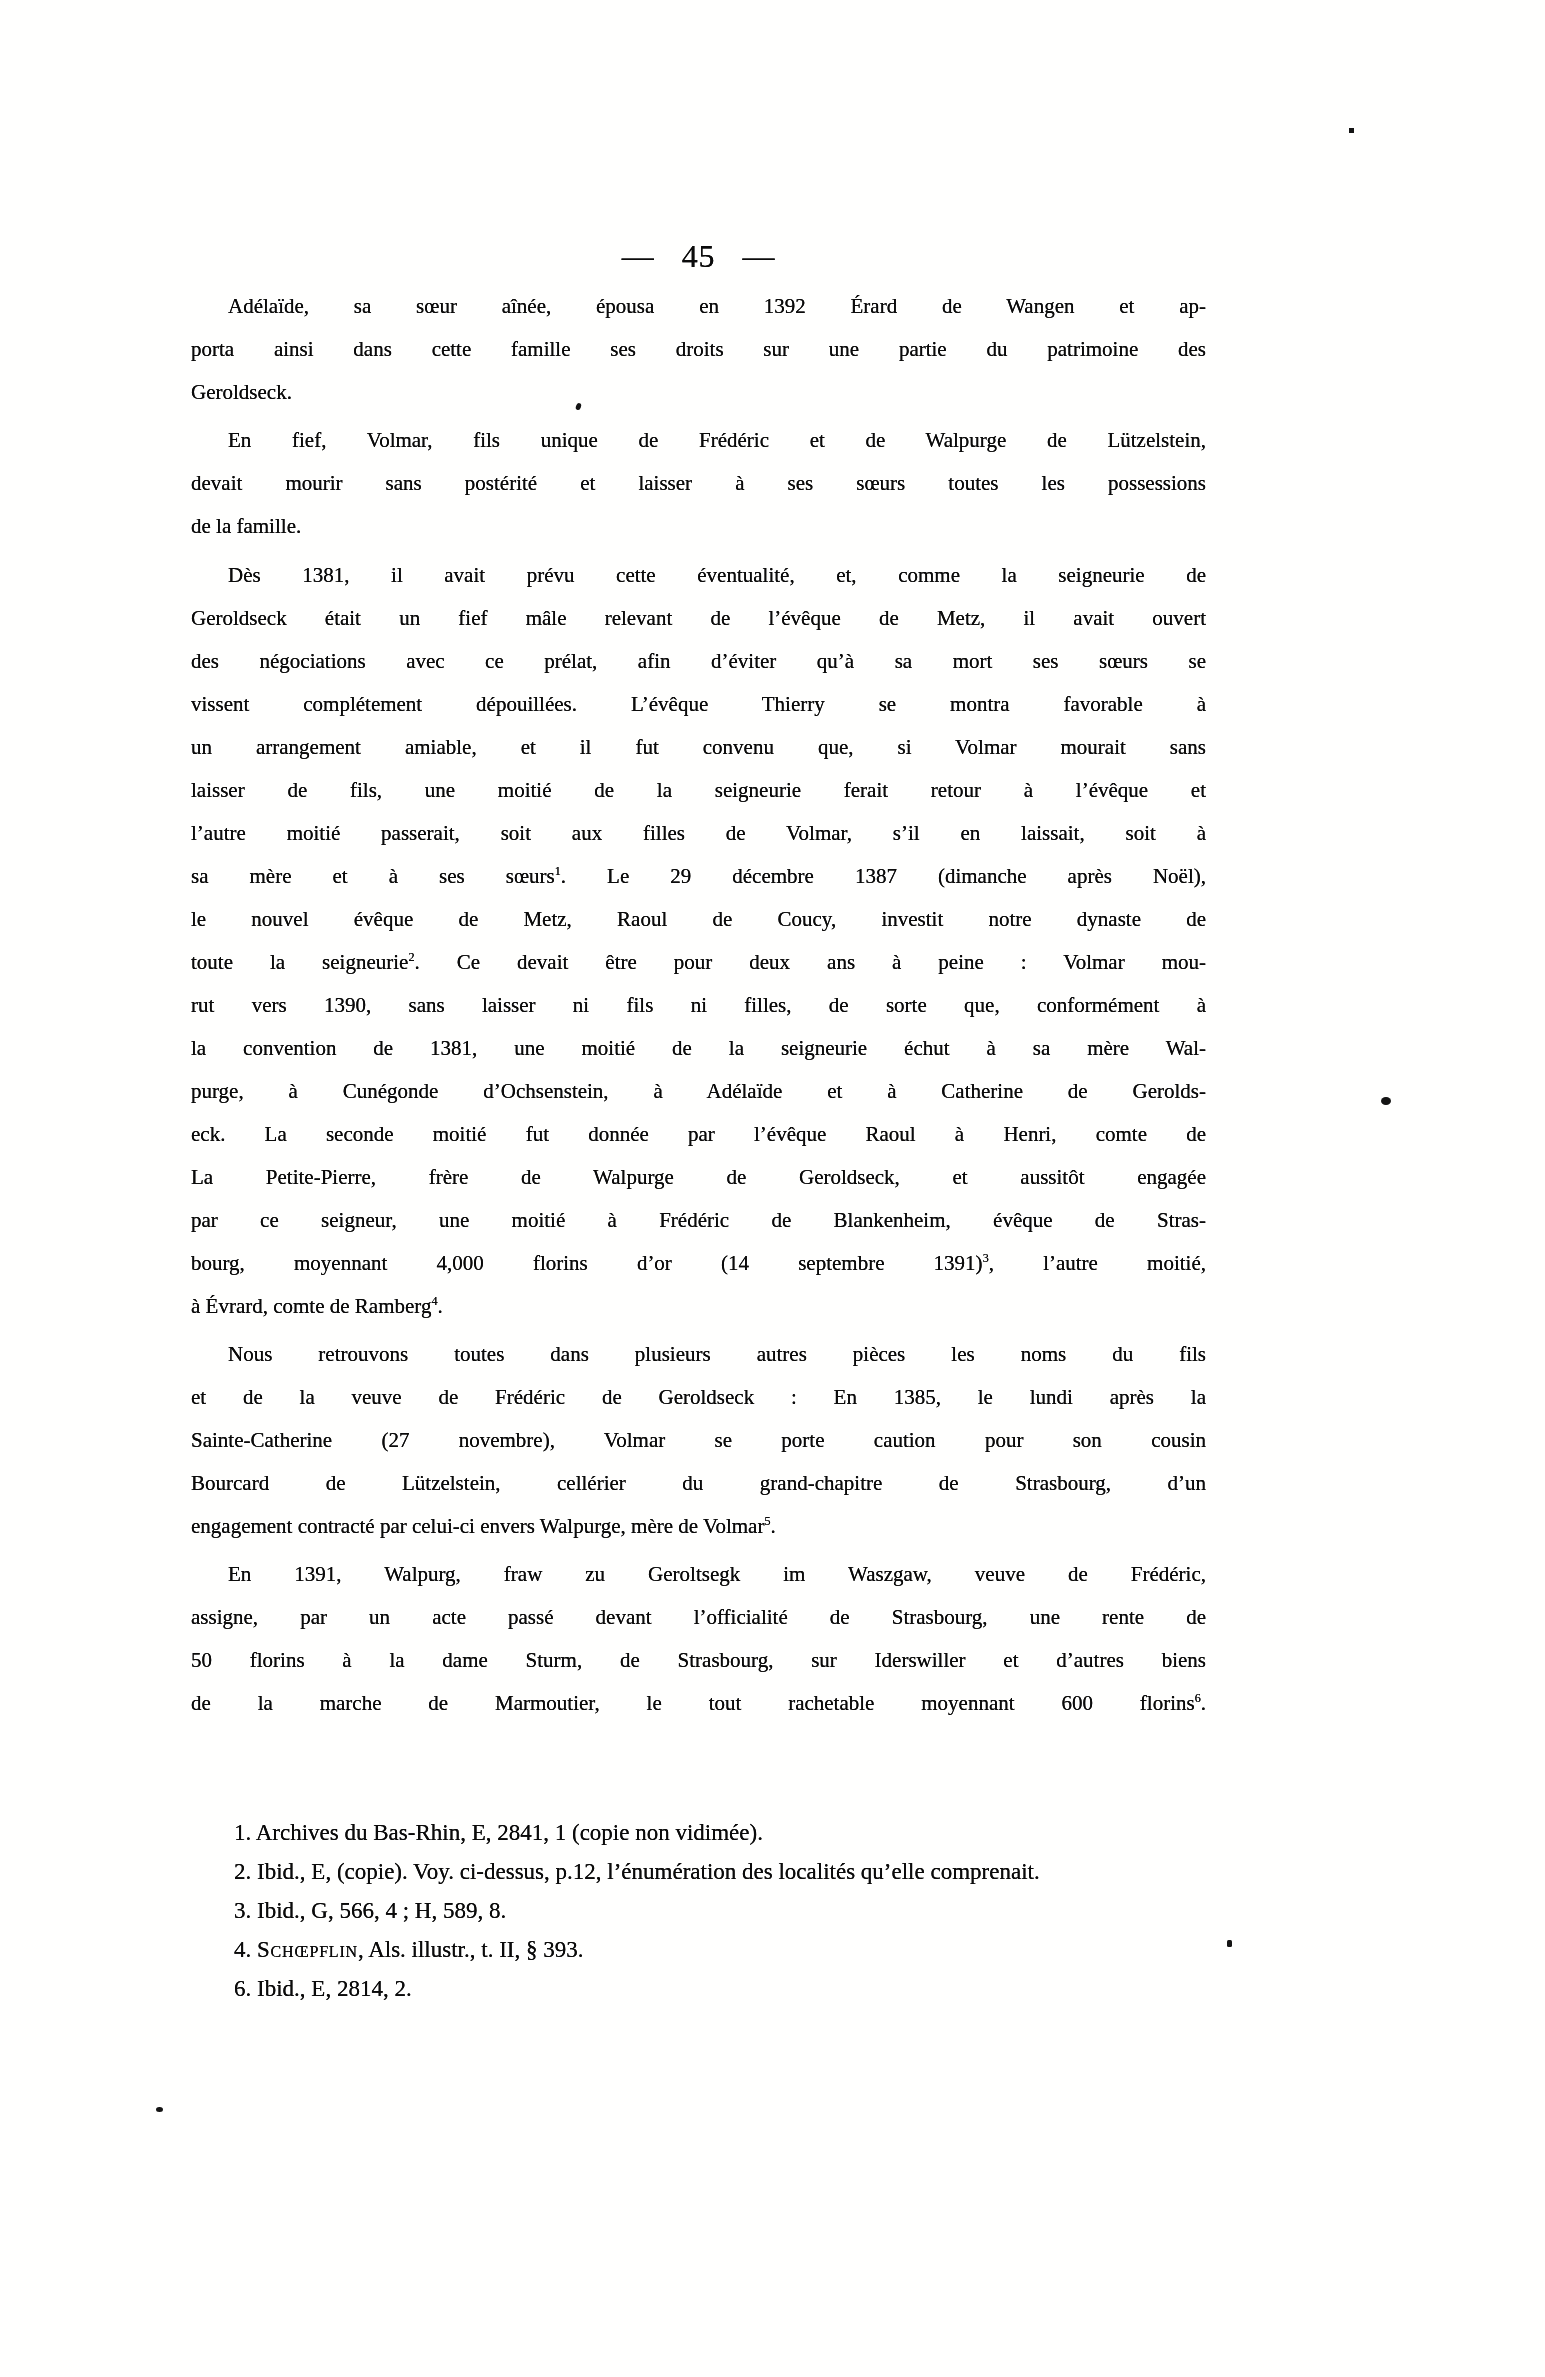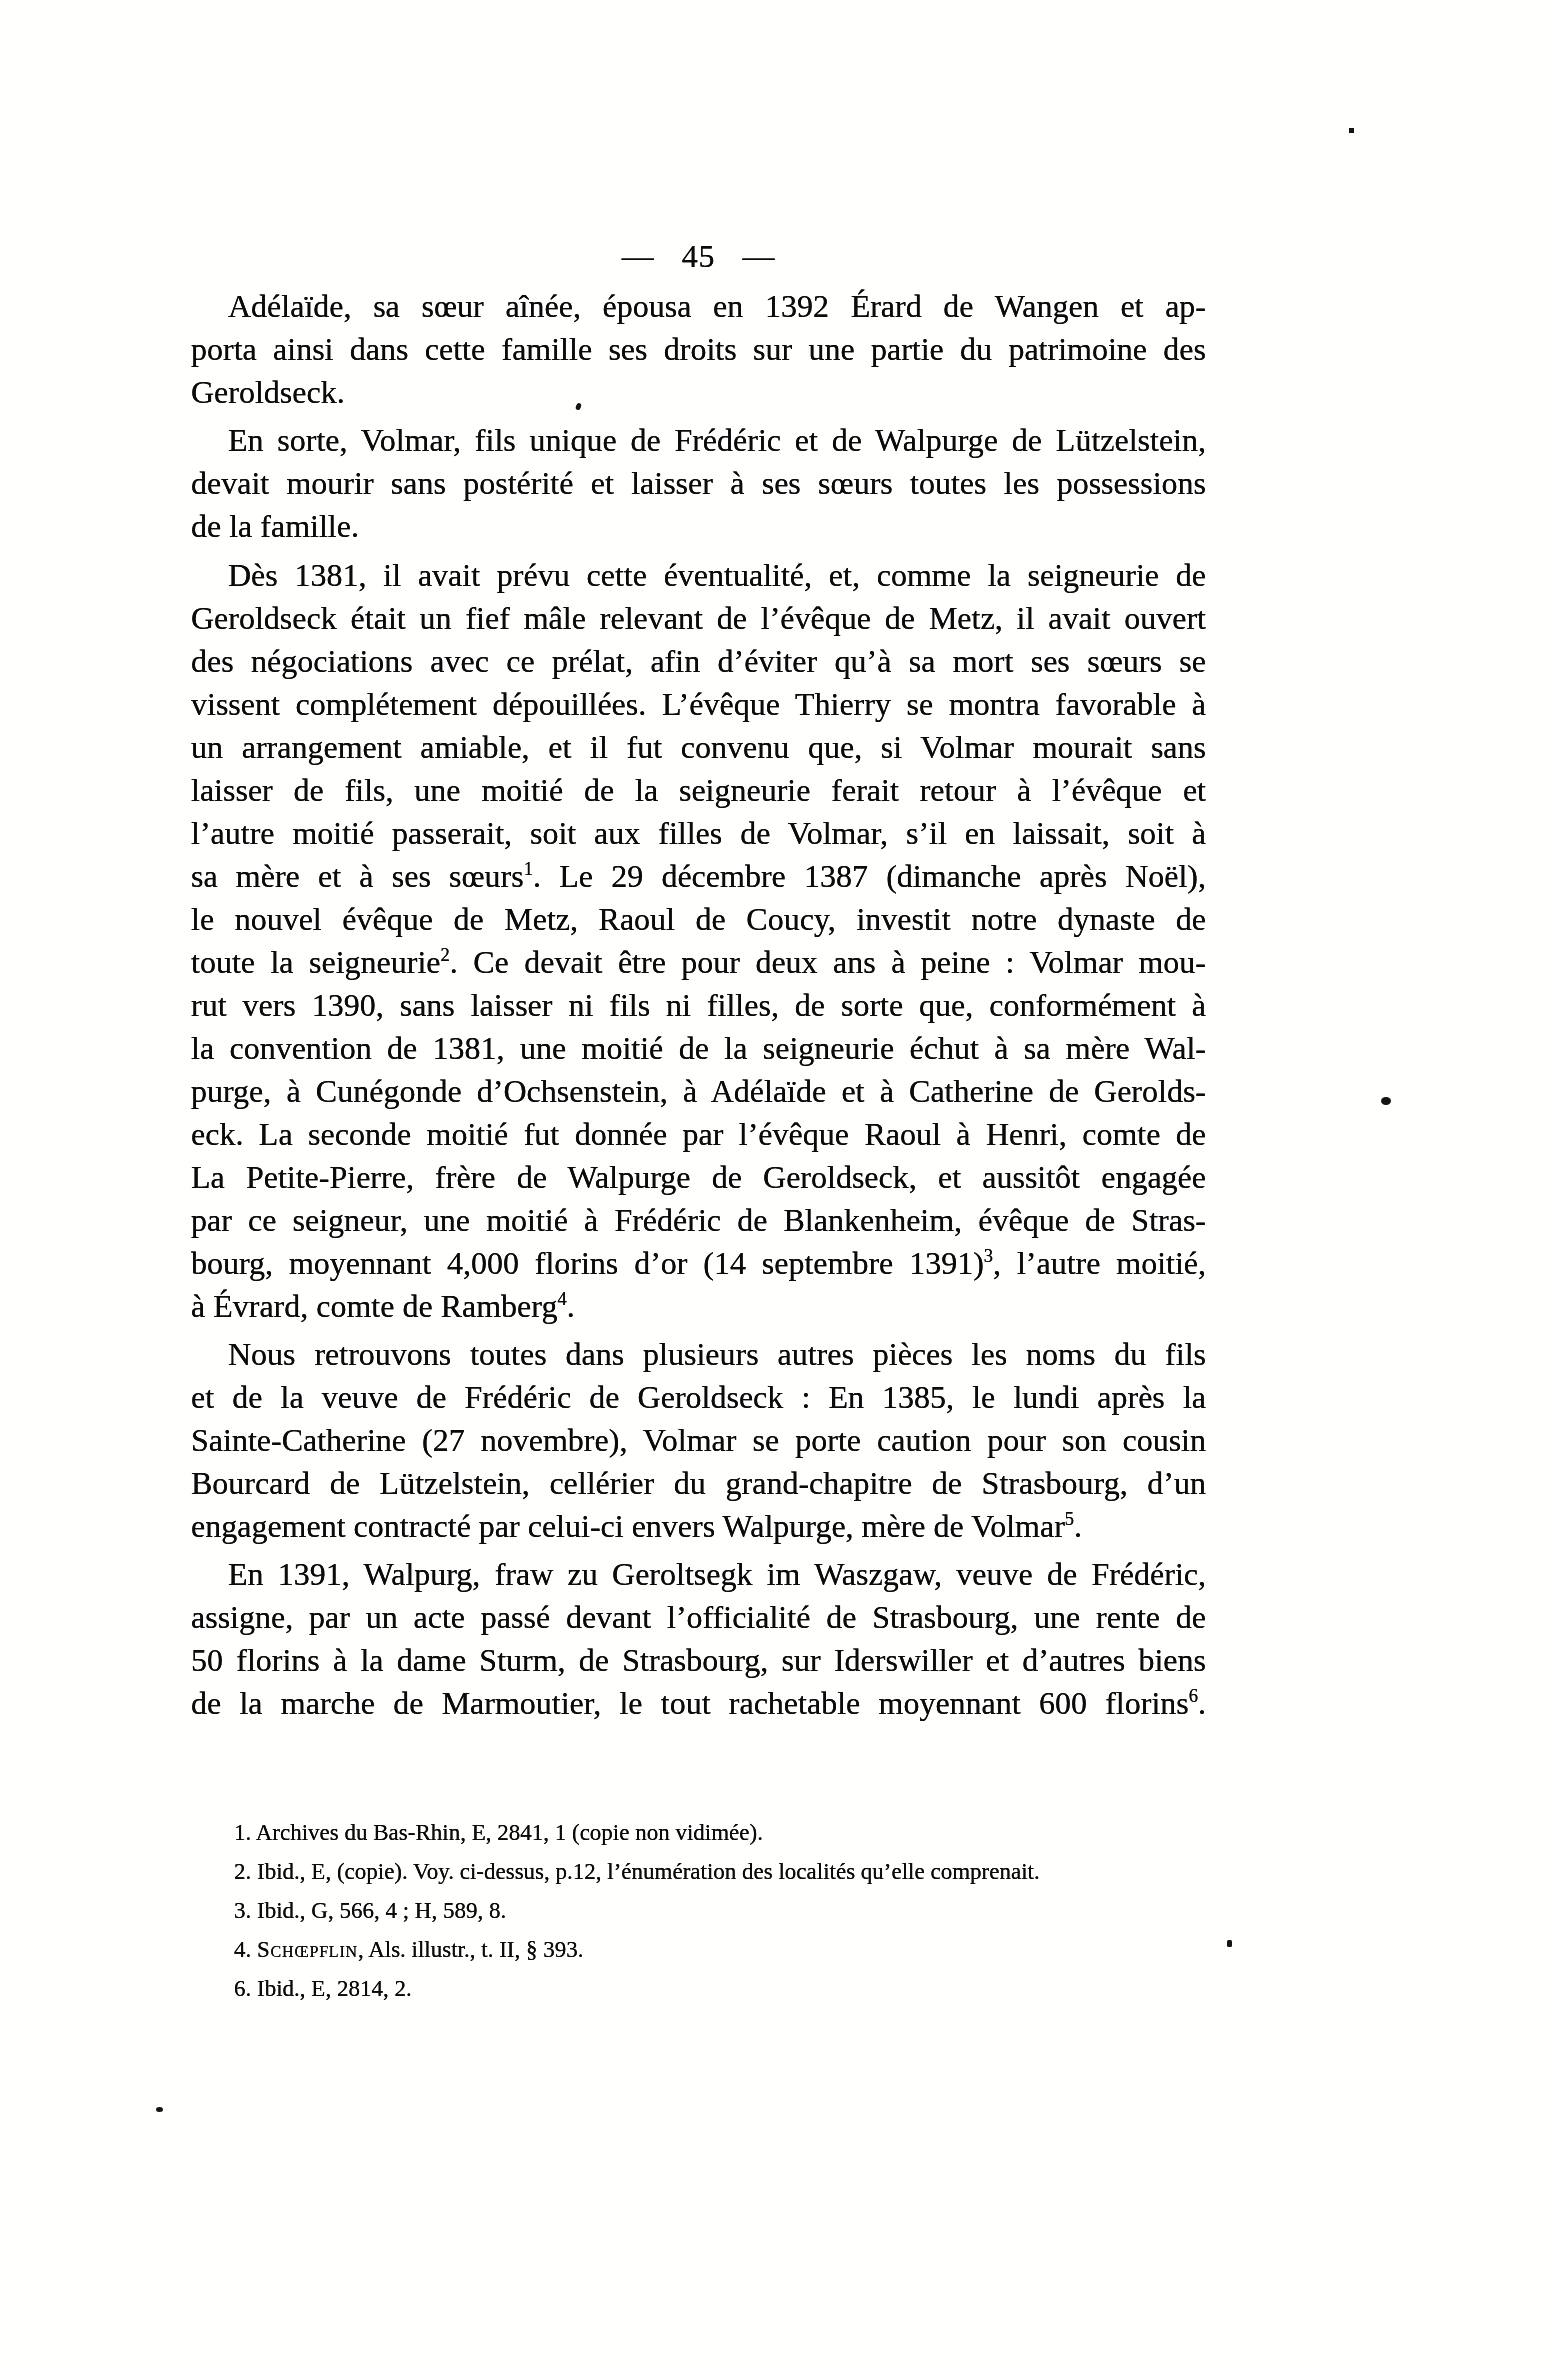--- a/index.html
+++ b/index.html
@@ -22,21 +22,21 @@
     font-size: 32px;
     word-spacing: 18.3px;
     letter-spacing: 0.8px;
     text-shadow: 0 0 0.5px currentColor;
   }
   .bodytext {
     position: absolute;
     left: 191px;
     top: 285px;
     width: 1015px;
-    font-size: 32px;
+    font-size: 21px;
     line-height: 43px;
     text-shadow: 0 0 0.5px currentColor;
   }
   .para { margin: 0; }
   .para + .para { margin-top: 5.3px; }
   .line {
     text-align: justify;
     text-align-last: justify;
   }
   .line.last { text-align-last: left; }
@@ -70,21 +70,21 @@
 
 <div class="page">
   <div class="pagenum">— 45 —</div>
   <div class="bodytext">
       <div class="para">
         <div class="line"><span>Adélaïde, sa sœur aînée, épousa en 1392 Érard de Wangen et ap-</span></div>
         <div class="line"><span>porta ainsi dans cette famille ses droits sur une partie du patrimoine des</span></div>
         <div class="line last"><span>Geroldseck.</span></div>
       </div>
       <div class="para">
-        <div class="line"><span>En sorte, Volmar, fils unique de Frédéric et de Walpurge de Lützelstein,</span></div>
+        <div class="line"><span>En fief, Volmar, fils unique de Frédéric et de Walpurge de Lützelstein,</span></div>
         <div class="line"><span>devait mourir sans postérité et laisser à ses sœurs toutes les possessions</span></div>
         <div class="line last"><span>de la famille.</span></div>
       </div>
       <div class="para">
         <div class="line"><span>Dès 1381, il avait prévu cette éventualité, et, comme la seigneurie de</span></div>
         <div class="line"><span>Geroldseck était un fief mâle relevant de l’évêque de Metz, il avait ouvert</span></div>
         <div class="line"><span>des négociations avec ce prélat, afin d’éviter qu’à sa mort ses sœurs se</span></div>
         <div class="line"><span>vissent complétement dépouillées. L’évêque Thierry se montra favorable à</span></div>
         <div class="line"><span>un arrangement amiable, et il fut convenu que, si Volmar mourait sans</span></div>
         <div class="line"><span>laisser de fils, une moitié de la seigneurie ferait retour à l’évêque et</span></div>

